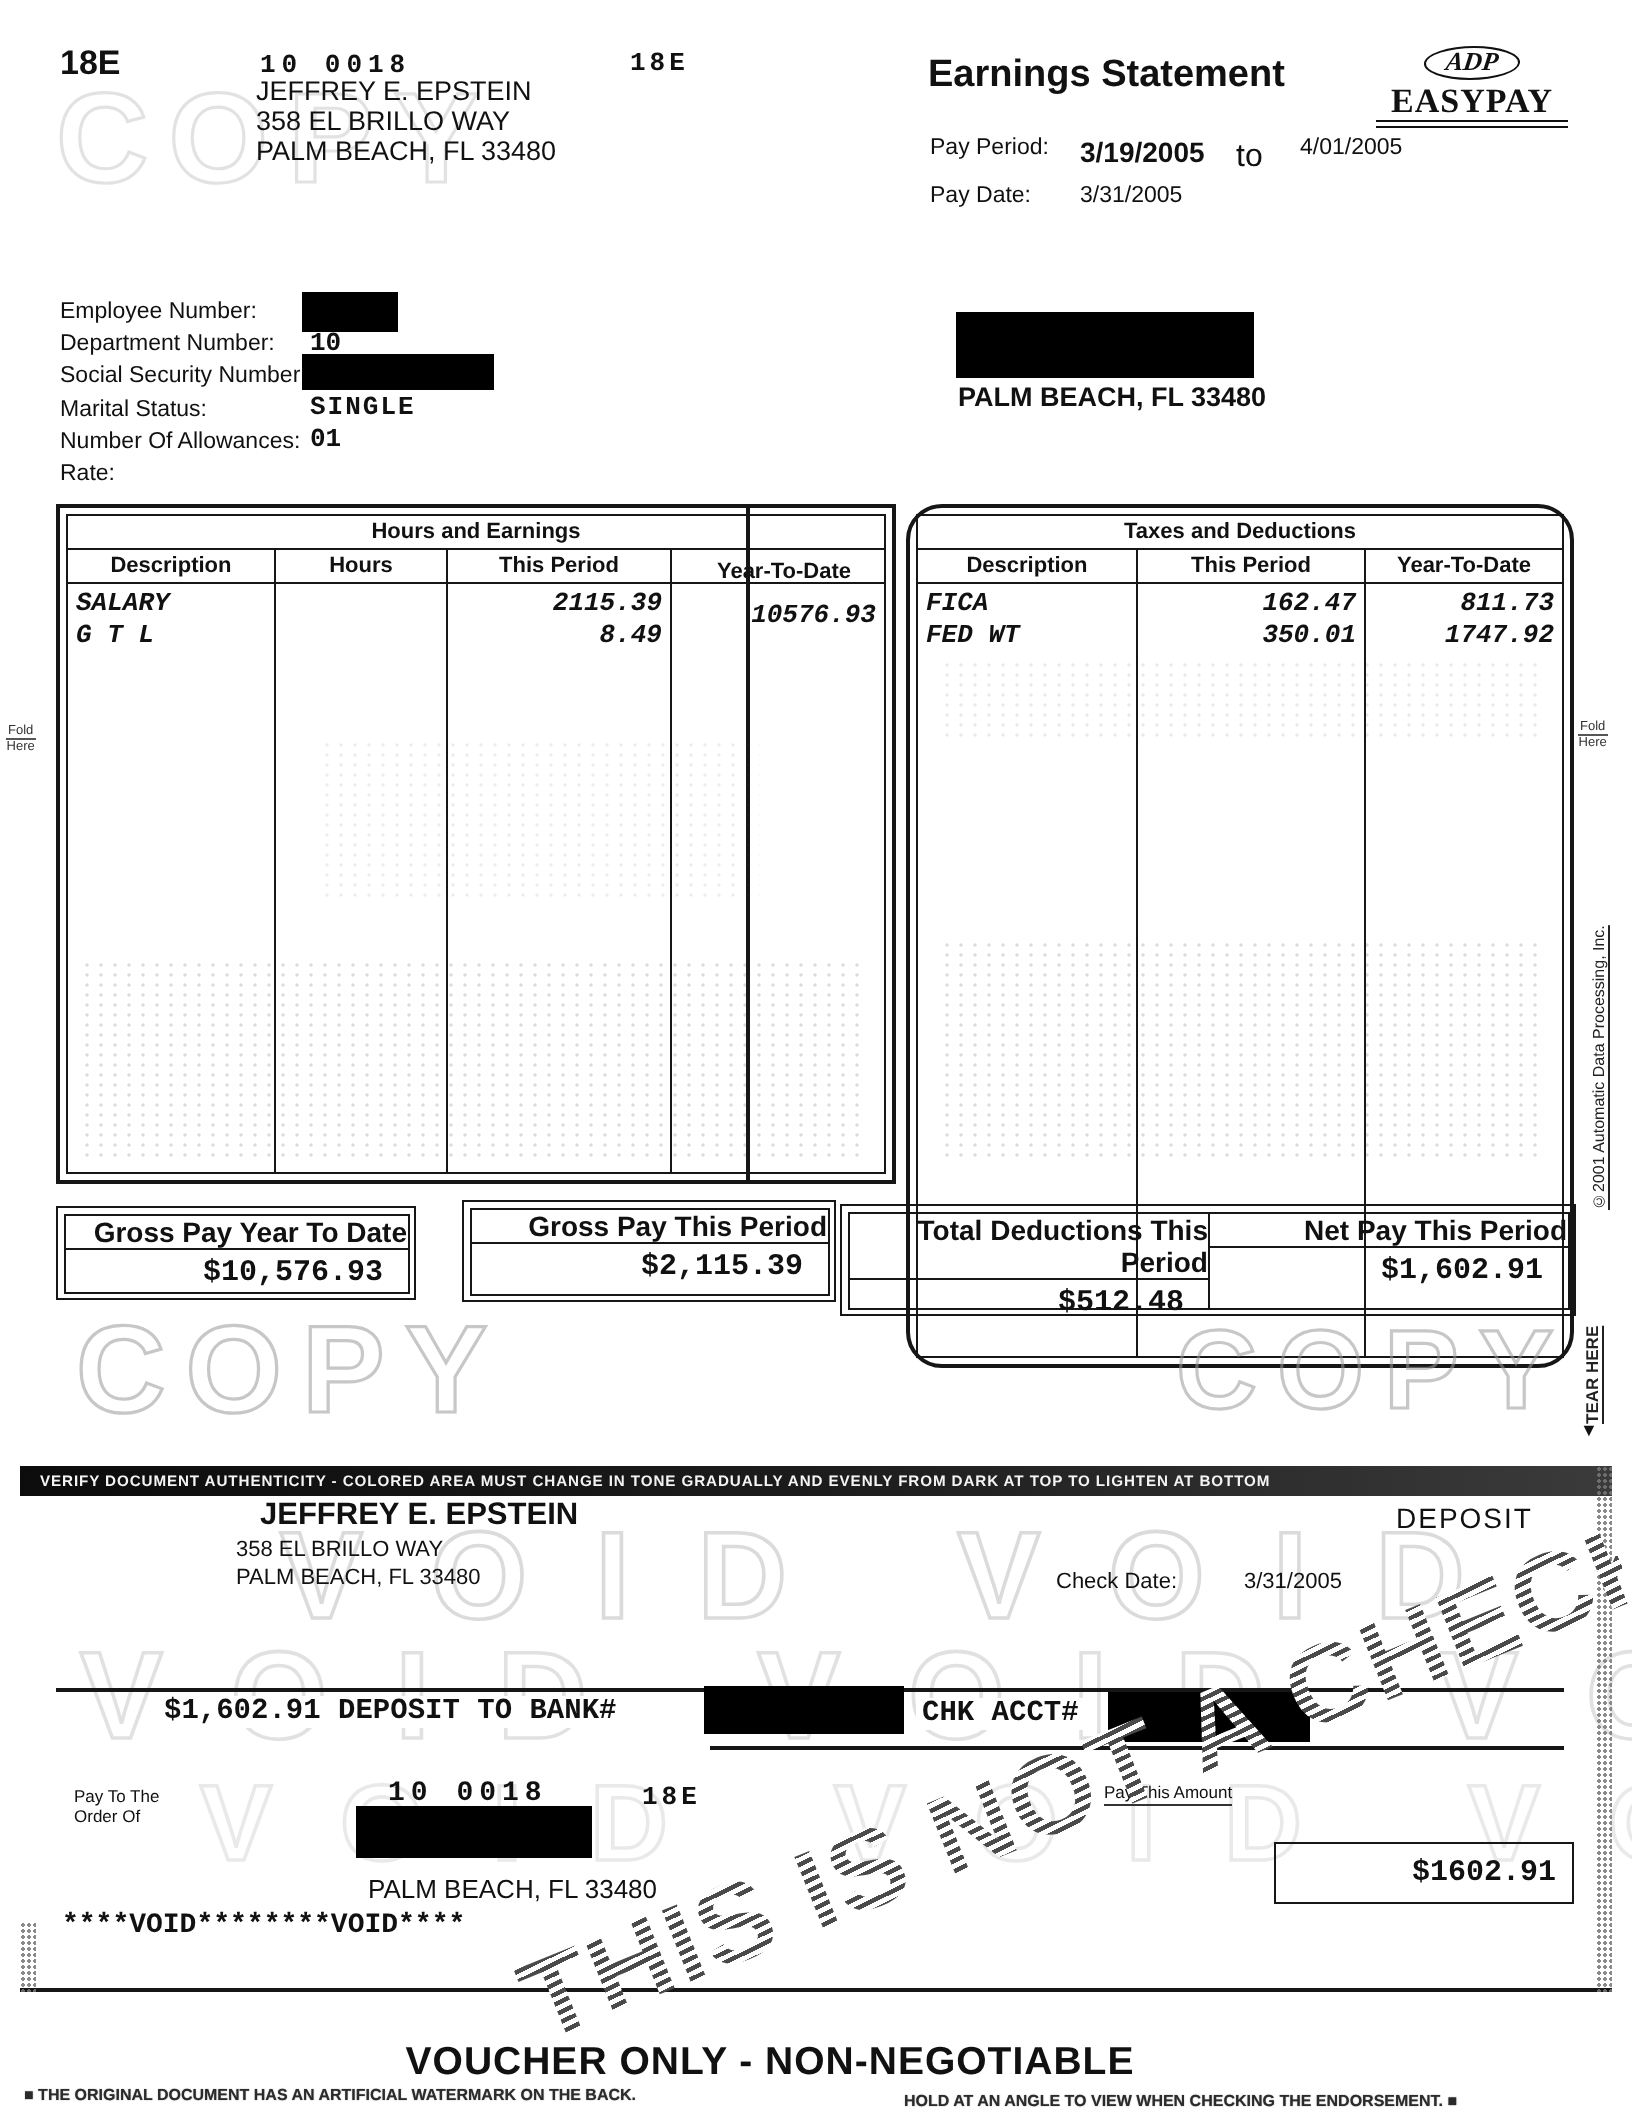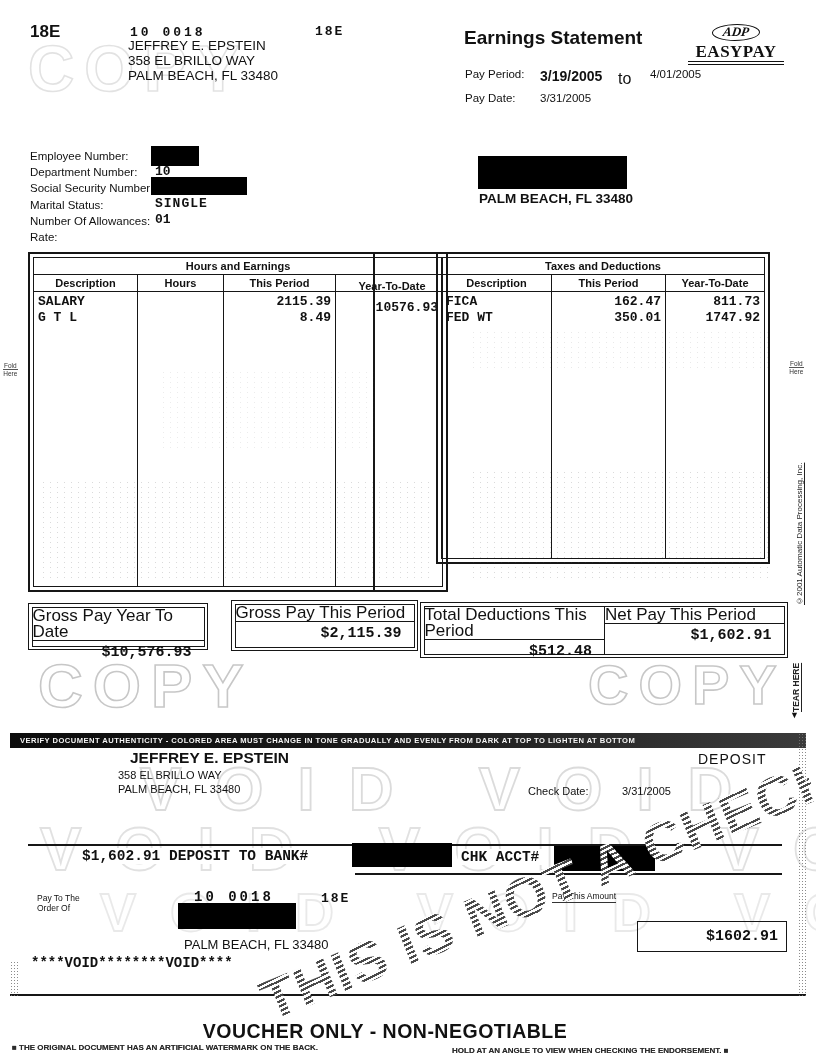--- a/index.html
+++ b/index.html
@@ -21,36 +21,36 @@
     font-weight:700; color:transparent; -webkit-text-stroke:1.8px #8a8a8a;
     font-size:62px; letter-spacing:34px; white-space:nowrap; pointer-events:none;
   }
 
   
   .tblOuter { position:absolute; border:2px solid #161616; padding:3px; background:transparent; }
   .tblInner { border:1.2px solid #161616; width:100%; height:100%; display:flex; flex-direction:column; }
   .tblTitle { height:17px; line-height:16px; text-align:center; font-weight:700; font-size:11px; border-bottom:1.2px solid #161616; }
   .tblHead  { display:flex; height:17px; border-bottom:1.2px solid #161616; font-weight:700; font-size:11px; }
   .tblHead > div { line-height:16px; text-align:center; }
-  .tblBody  { display:flex; flex:1; }
+  .tblBody  { display:flex; flex:1;font-style:italic; }
   .col { height:100%; padding-top:2px; }
   .bline { border-right:1.2px solid #161616; }
   .cellrow { font-size:13px; line-height:15.5px; padding:0 4px; }
   .num { text-align:right; }
 
   .speckle {
     position:absolute; pointer-events:none; opacity:.20;
     background-image: radial-gradient(circle,#444 0.7px, transparent 0.9px);
     background-size:7px 5px;
   }
 
   
   .sumOuter { position:absolute; border:1.6px solid #161616; padding:2.5px; }
   .sumInner { border:1.1px solid #161616; height:100%; }
-  .sumLabel { font-size:17px; font-weight:400; text-align:left; line-height:16px; border-bottom:1.1px solid #161616; }
+  .sumLabel { font-size:14px; font-weight:700; text-align:right; line-height:16px; border-bottom:1.1px solid #161616; }
   .sumValue { font-size:15px; text-align:right; padding:3px 12px 0 0; }
 
   
   .foldhere { font-size:6.5px; color:#333; line-height:7px; text-align:center; }
   .foldhere .w1 { border-bottom:1px solid #555; display:block; padding:0 1px; }
   .vert {
     writing-mode:vertical-rl; transform:rotate(180deg);
     font-size:8px; color:#222; text-decoration:underline; white-space:nowrap;
   }
 
@@ -157,21 +157,21 @@
           <div class="cellrow num">2115.39</div>
           <div class="cellrow num">8.49</div>
         </div>
         <div class="col mono" style="flex:1;">
           <div class="cellrow num" style="transform:translateY(6px);">10576.93</div>
         </div>
       </div>
     </div>
   </div>
 
-  <div class="tblOuter" style="left:436px; top:252px; width:334px; height:312px;">
+  <div class="tblOuter" style="left:453px; top:252px; width:334px; height:432px;border-radius:18px;">
     <div class="tblInner">
       <div class="tblTitle">Taxes and Deductions</div>
       <div class="tblHead">
         <div style="width:110px;" class="bline">Description</div>
         <div style="width:114px;" class="bline">This Period</div>
         <div style="flex:1;">Year-To-Date</div>
       </div>
       <div class="tblBody">
         <div class="col bline mono" style="width:110px;">
           <div class="cellrow">FICA</div>

